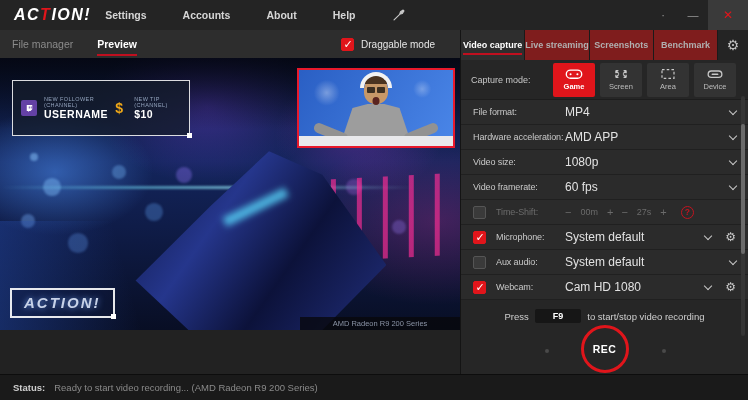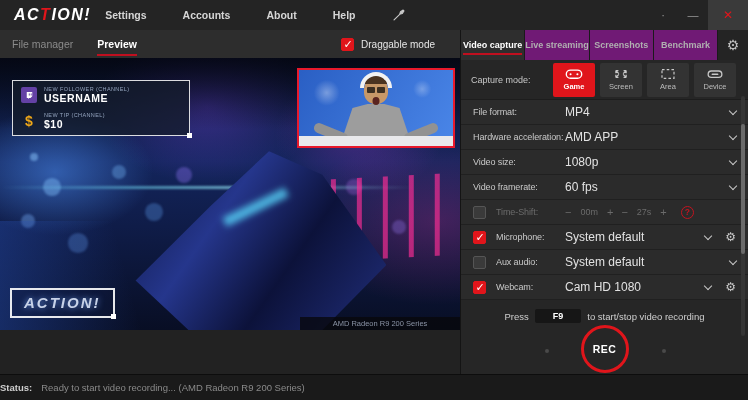--- a/index.html
+++ b/index.html
@@ -59,21 +59,21 @@
   .floor { position:absolute; left:0; bottom:0; width:45%; height:40%; background:linear-gradient(75deg, rgba(40,80,180,.45), transparent 60%); }
   .gun { position:absolute; left:26%; bottom:-2%; width:58%; height:72%;
     clip-path:polygon(28% 100%, 6% 72%, 34% 34%, 56% 6%, 76% 18%, 100% 64%, 74% 100%);
     background:linear-gradient(125deg,#0e1746 8%,#25368c 38%,#0c123a 64%,#1a2566 88%); }
   .muzzle { position:absolute; left:14%; top:20%; width:12px; height:12px; border:2px solid rgba(130,220,255,.7); border-radius:50%;
     box-shadow: 14px 10px 0 -1px rgba(130,220,255,.55), 28px 20px 0 0 rgba(130,220,255,.4); }
   .gun-glow { position:absolute; left:38%; top:32%; width:26%; height:5%; background:rgba(90,220,255,.75); filter:blur(3px); transform:rotate(-26deg); }
 
   
   .notify { position:absolute; left:12px; top:22px; width:178px; height:56px; background:rgba(20,28,44,.78);
-    border:1px solid rgba(255,255,255,.85); padding:5px 8px; display:flex; flex-direction:column; justify-content:space-between; }
+    border:1px solid rgba(255,255,255,.85); padding:17px 8px; display:flex; flex-direction:row; justify-content:space-between; }
   .nrow { display:flex; align-items:center; gap:7px; }
   .twitch { width:16px; height:16px; background:#6441a5; border-radius:2px; display:flex; align-items:center; justify-content:center; flex:none; }
   .dollar { width:16px; text-align:center; color:#f0a818; font-weight:bold; font-size:14px; flex:none; }
   .ncap { font-size:5.5px; color:#93a3bd; letter-spacing:.4px; }
   .nname { font-size:10.5px; color:#fff; font-weight:bold; letter-spacing:.5px; }
   .handle { position:absolute; right:-3px; bottom:-3px; width:5px; height:5px; background:#fff; }
 
   
   .webcam { position:absolute; left:297px; top:10px; width:158px; height:80px; border:2px solid #e8192c; overflow:hidden;
     background:
@@ -104,21 +104,21 @@
   
   .quicktip { height:44px; background:#383838; padding:6px 12px 0; }
   .qt-title { font-size:9.5px; color:#9a9a9a; margin-bottom:5px; }
   .qt-line { display:flex; align-items:center; gap:7px; }
   .info-icon { width:12px; height:12px; border:1px solid #a8a8a8; border-radius:50%; color:#c8c8c8; font-size:8px; font-style:italic; font-weight:bold;
     display:flex; align-items:center; justify-content:center; flex:none; }
   .qt-text { font-size:10px; font-weight:bold; color:#dedede; }
 
   
   .rtabs { height:30px; display:flex; background:#1f1f1f; }
-  .rtab { flex:1; display:flex; align-items:center; justify-content:center; background:#701a75; border-right:1px solid #1a1a1a; cursor:default; }
+  .rtab { flex:1; display:flex; align-items:center; justify-content:center; background:#7f1d1d; border-right:1px solid #1a1a1a; cursor:default; }
   .rtab span { font-size:9px; font-weight:bold; color:#b0b0b0; padding:4px 0 3px; border-bottom:2px solid transparent; white-space:nowrap; }
   .rtab.active { background:#2e2e2e; }
   .rtab.active span { color:#fff; border-bottom:2px solid #c00f1f; }
   .rgear { width:30px; display:flex; align-items:center; justify-content:center; font-size:14px; color:#c0c0c0; background:#242424; }
 
   .caprow { height:40px; display:flex; align-items:center; padding:0 10px; border-bottom:1px solid #1d1d1d; }
   .cap-label { width:82px; font-size:9px; color:#c8c8c8; flex:none; }
   .capbtns { display:flex; gap:5px; }
   .capbtn { width:42px; height:34px; background:#333; border-radius:2px; display:flex; flex-direction:column; align-items:center; justify-content:center; gap:2px; cursor:default; }
   .capbtn .capname { font-size:7.5px; color:#bdbdbd; }
@@ -148,21 +148,21 @@
   .recarea { flex:1; position:relative; }
   .recbtn { position:absolute; left:50%; top:50%; transform:translate(-50%,-50%); width:48px; height:48px; border-radius:50%;
     border:3px solid #e0151b; background:transparent; color:#fff; font-weight:bold; font-size:10.5px; letter-spacing:.5px;
     font-family:"Liberation Sans",sans-serif; cursor:pointer; }
   .recdot { position:absolute; top:50%; width:4px; height:4px; background:#4a4a4a; border-radius:50%; }
   .recdot.l { left:84px; } .recdot.r { right:82px; }
   .vscroll { position:absolute; right:3px; top:66px; width:4px; height:240px; background:#353535; border-radius:2px; }
   .vthumb { position:absolute; top:28px; left:0; width:4px; height:130px; background:#6a6a6a; border-radius:2px; }
 
   
-  .statusbar { height:26px; background:#1a1a1a; border-top:1px solid #0d0d0d; display:flex; align-items:center; padding:0 0; }
+  .statusbar { height:26px; background:#1a1a1a; border-top:1px solid #0d0d0d; display:flex; align-items:center; padding:0 13px; }
   .st-label { font-size:9.5px; font-weight:bold; color:#cfcfcf; }
   .st-text { font-size:9.5px; color:#8a8a8a; margin-left:9px; }
 </style>
 </head>
 <body>
 
 <div class="app">
 
   <header class="topbar">
     <div class="logo">

